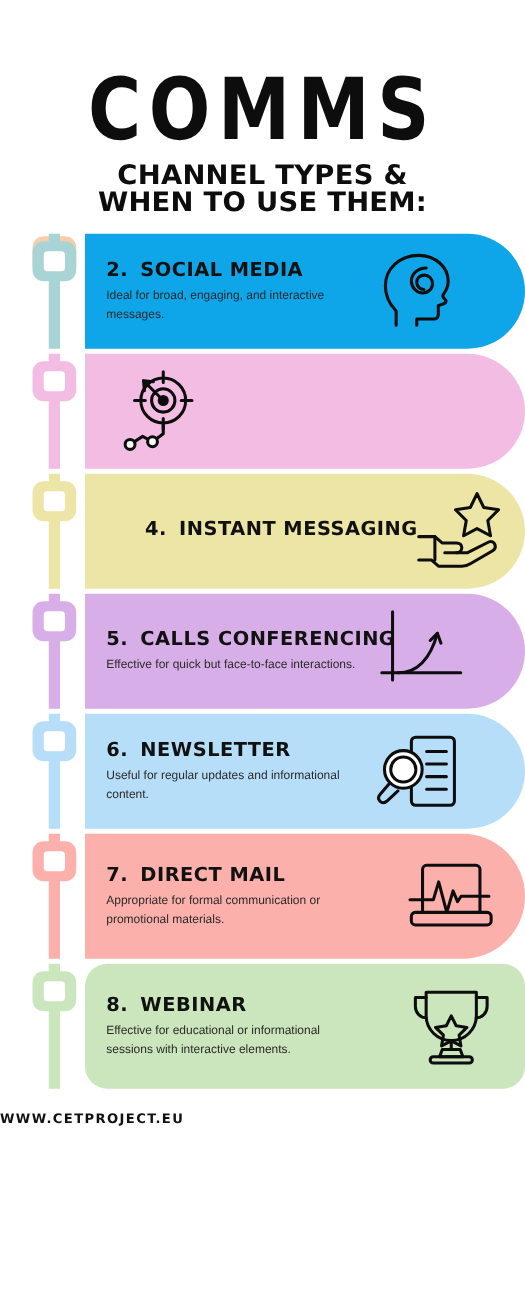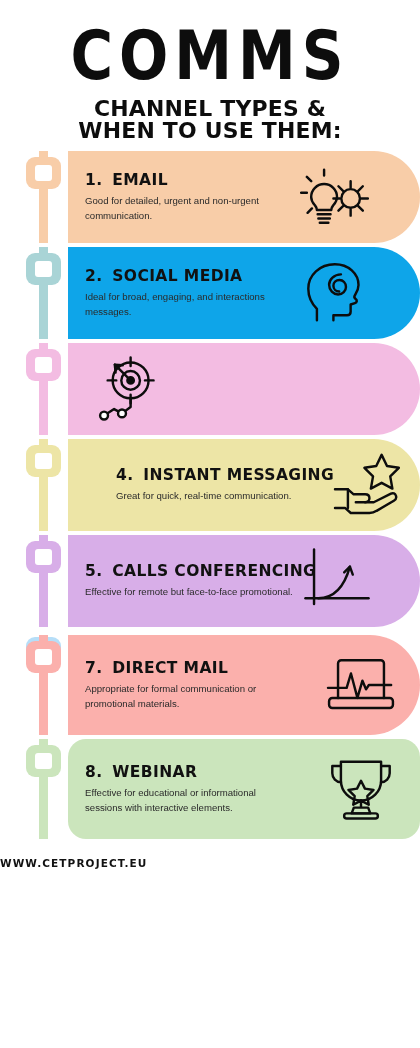--- a/index.html
+++ b/index.html
@@ -16,20 +16,21 @@
     position: relative;
     width: 420px;
     height: 1048px;
     background: #ffffff;
   }
 
   
   .header {
     padding-top: 24px;
     text-align: center;
+    margin-top: 32px;
   }
   .main-title {
     font-size: 58px;
     font-weight: 700;
     letter-spacing: 6px;
     line-height: 0.95;
     color: #0d0d0d;
     font-family: "DejaVu Sans", sans-serif;
     transform: scaleY(1.18);
     transform-origin: center top;
@@ -164,53 +165,35 @@
   </div>
 
   <div class="timeline" id="timeline">
       <div class="row">
     <div class="rail">
       <div class="stem" style="background: rgb(248, 205, 168);"></div>
       <div class="pin" style="background: rgb(248, 205, 168);">
         <div class="hole"></div>
       </div>
     </div>
-    <div class="card" style="background: rgb(248, 205, 168);">
-      <div class="card-text">
-        <div class="card-title">
-          <span class="num" style="margin-right: 4px;">1.</span>
-          <span>EMAIL</span>
-        </div>
-        <div class="card-desc">Good for detailed, urgent and non-urgent communication.</div>
-      </div>
-      <div class="card-icon">
-            <svg viewBox="0 0 100 92" fill="none" stroke="#0d0d0d" stroke-width="3.4" stroke-linecap="round" stroke-linejoin="round">
-      <path d="M14 46c0-10 8-18 18-18s18 8 18 18c0 6-3 9-5.5 12-1.6 1.9-2.5 3.4-2.5 6H22c0-2.6-.9-4.1-2.5-6C17 55 14 52 14 46z"></path>
-      <path d="M23 70h18M24 76h16M26 82h12"></path>
-      <path d="M32 16V8M14 24l-6-6M8 40H0M15 62l-6 6"></path>
-      <circle cx="69" cy="48" r="13"></circle>
-      <path d="M69 24v9M69 63v9M93 48h-9M54 48h-9M86 31l-6.4 6.4M58.4 58.6L52 65M86 65l-6.4-6.4M58.4 37.4L52 31"></path>
-    </svg>
-          </div>
-    </div>
       </div>
       <div class="row">
     <div class="rail">
       <div class="stem" style="background: rgb(169, 212, 214);"></div>
       <div class="pin" style="background: rgb(169, 212, 214);">
         <div class="hole"></div>
       </div>
     </div>
     <div class="card" style="background: #0ea5e9;">
       <div class="card-text">
         <div class="card-title">
           <span class="num" style="margin-right: 4px;">2.</span>
           <span>SOCIAL MEDIA</span>
         </div>
-        <div class="card-desc">Ideal for broad, engaging, and interactions messages.</div>
+        <div class="card-desc">Ideal for broad, engaging, and interactive messages.</div>
       </div>
       <div class="card-icon">
             <svg viewBox="0 0 100 92" fill="none" stroke="#0d0d0d" stroke-width="3.4" stroke-linecap="round" stroke-linejoin="round">
       <path d="M22 84V68c-8-8-12-18-12-28C10 21 26 6 47 6c19 0 33 13 33 29 0 7-3 11-5 14-1.5 2.3-1 4 1 5.5 2.5 1.8 2 4.5-1 5.5l-6 2v10c0 3-2 5-5 5H45v7"></path>
       <path d="M53 44c-4.5 0-8-3.5-8-8s3.5-8 8.5-8 9 4 9 9.5-4.5 10.5-11 10.5S39 42 39 34.5 46 20 55.5 20"></path>
     </svg>
           </div>
     </div>
       </div>
       <div class="row">
@@ -242,21 +225,20 @@
       <div class="pin" style="background: rgb(237, 229, 166);">
         <div class="hole"></div>
       </div>
     </div>
     <div class="card" style="background: rgb(237, 229, 166); padding-left: 48px;">
       <div class="card-text">
         <div class="card-title">
           <span class="num" style="margin-right: 4px;">4.</span>
           <span>INSTANT MESSAGING</span>
         </div>
-        <div class="card-desc">Great for quick, real-time communication.</div>
       </div>
       <div class="card-icon">
             <svg viewBox="0 0 100 92" fill="none" stroke="#0d0d0d" stroke-width="3.4" stroke-linecap="round" stroke-linejoin="round">
       <path d="M69 4l7.5 15.5L93 22 81 34l3 17-15-8-15 8 3-17-12-12 16.5-2.5z"></path>
       <path d="M4 52h18l8 7h16c4 0 6 2.5 6 5.5S49.5 70 46 70H33"></path>
       <path d="M46 70h12l24-12c3-1.5 6 0 7 3 1 3-.5 5.5-3 7L62 82c-3 2-6 3-10 3H26l-8-7H4"></path>
       <path d="M22 52v26"></path>
     </svg>
           </div>
     </div>
@@ -267,38 +249,56 @@
       <div class="pin" style="background: rgb(216, 174, 232);">
         <div class="hole"></div>
       </div>
     </div>
     <div class="card" style="background: rgb(216, 174, 232);">
       <div class="card-text">
         <div class="card-title">
           <span class="num" style="margin-right: 4px;">5.</span>
           <span>CALLS CONFERENCING</span>
         </div>
-        <div class="card-desc">Effective for remote but face-to-face promotional.</div>
+        <div class="card-desc">Effective for quick but face-to-face interactions.</div>
       </div>
       <div class="card-icon">
             <svg viewBox="0 0 100 92" fill="none" stroke="#0d0d0d" stroke-width="3.4" stroke-linecap="round" stroke-linejoin="round">
       <path d="M18 2v76"></path>
       <path d="M6 70h88"></path>
       <path d="M24 70c16 0 34-8 44-44"></path>
       <path d="M60 34l8-8 4 11"></path>
     </svg>
           </div>
     </div>
       </div>
       <div class="row">
     <div class="rail">
       <div class="stem" style="background: rgb(182, 222, 248);"></div>
       <div class="pin" style="background: rgb(182, 222, 248);">
         <div class="hole"></div>
       </div>
+    </div>
+    <div class="card" style="background: rgb(182, 222, 248);">
+      <div class="card-text">
+        <div class="card-title">
+          <span class="num" style="margin-right: 4px;">6.</span>
+          <span>NEWSLETTER</span>
+        </div>
+        <div class="card-desc">Useful for regular updates and informational content.</div>
+      </div>
+      <div class="card-icon">
+            <svg viewBox="0 0 100 92" fill="none" stroke="#0d0d0d" stroke-width="3.4" stroke-linecap="round" stroke-linejoin="round">
+      <path d="M44 8h38c3 0 5 2 5 5v66c0 3-2 5-5 5H44c-3 0-5-2-5-5V13c0-3 2-5 5-5z"></path>
+      <path d="M56 24h22M56 38h22M56 52h22M56 66h22"></path>
+      <circle cx="30" cy="44" r="21" fill="#ffffff"></circle>
+      <circle cx="30" cy="44" r="14"></circle>
+      <path d="M15 59L4 72c-2 2.5-2 5.5 0 7.5s5 2 7.5 0L24 68"></path>
+    </svg>
+          </div>
     </div>
       </div>
       <div class="row tall">
     <div class="rail">
       <div class="stem" style="background: rgb(251, 176, 172);"></div>
       <div class="pin" style="background: rgb(251, 176, 172);">
         <div class="hole"></div>
       </div>
     </div>
     <div class="card" style="background: rgb(251, 176, 172);">

